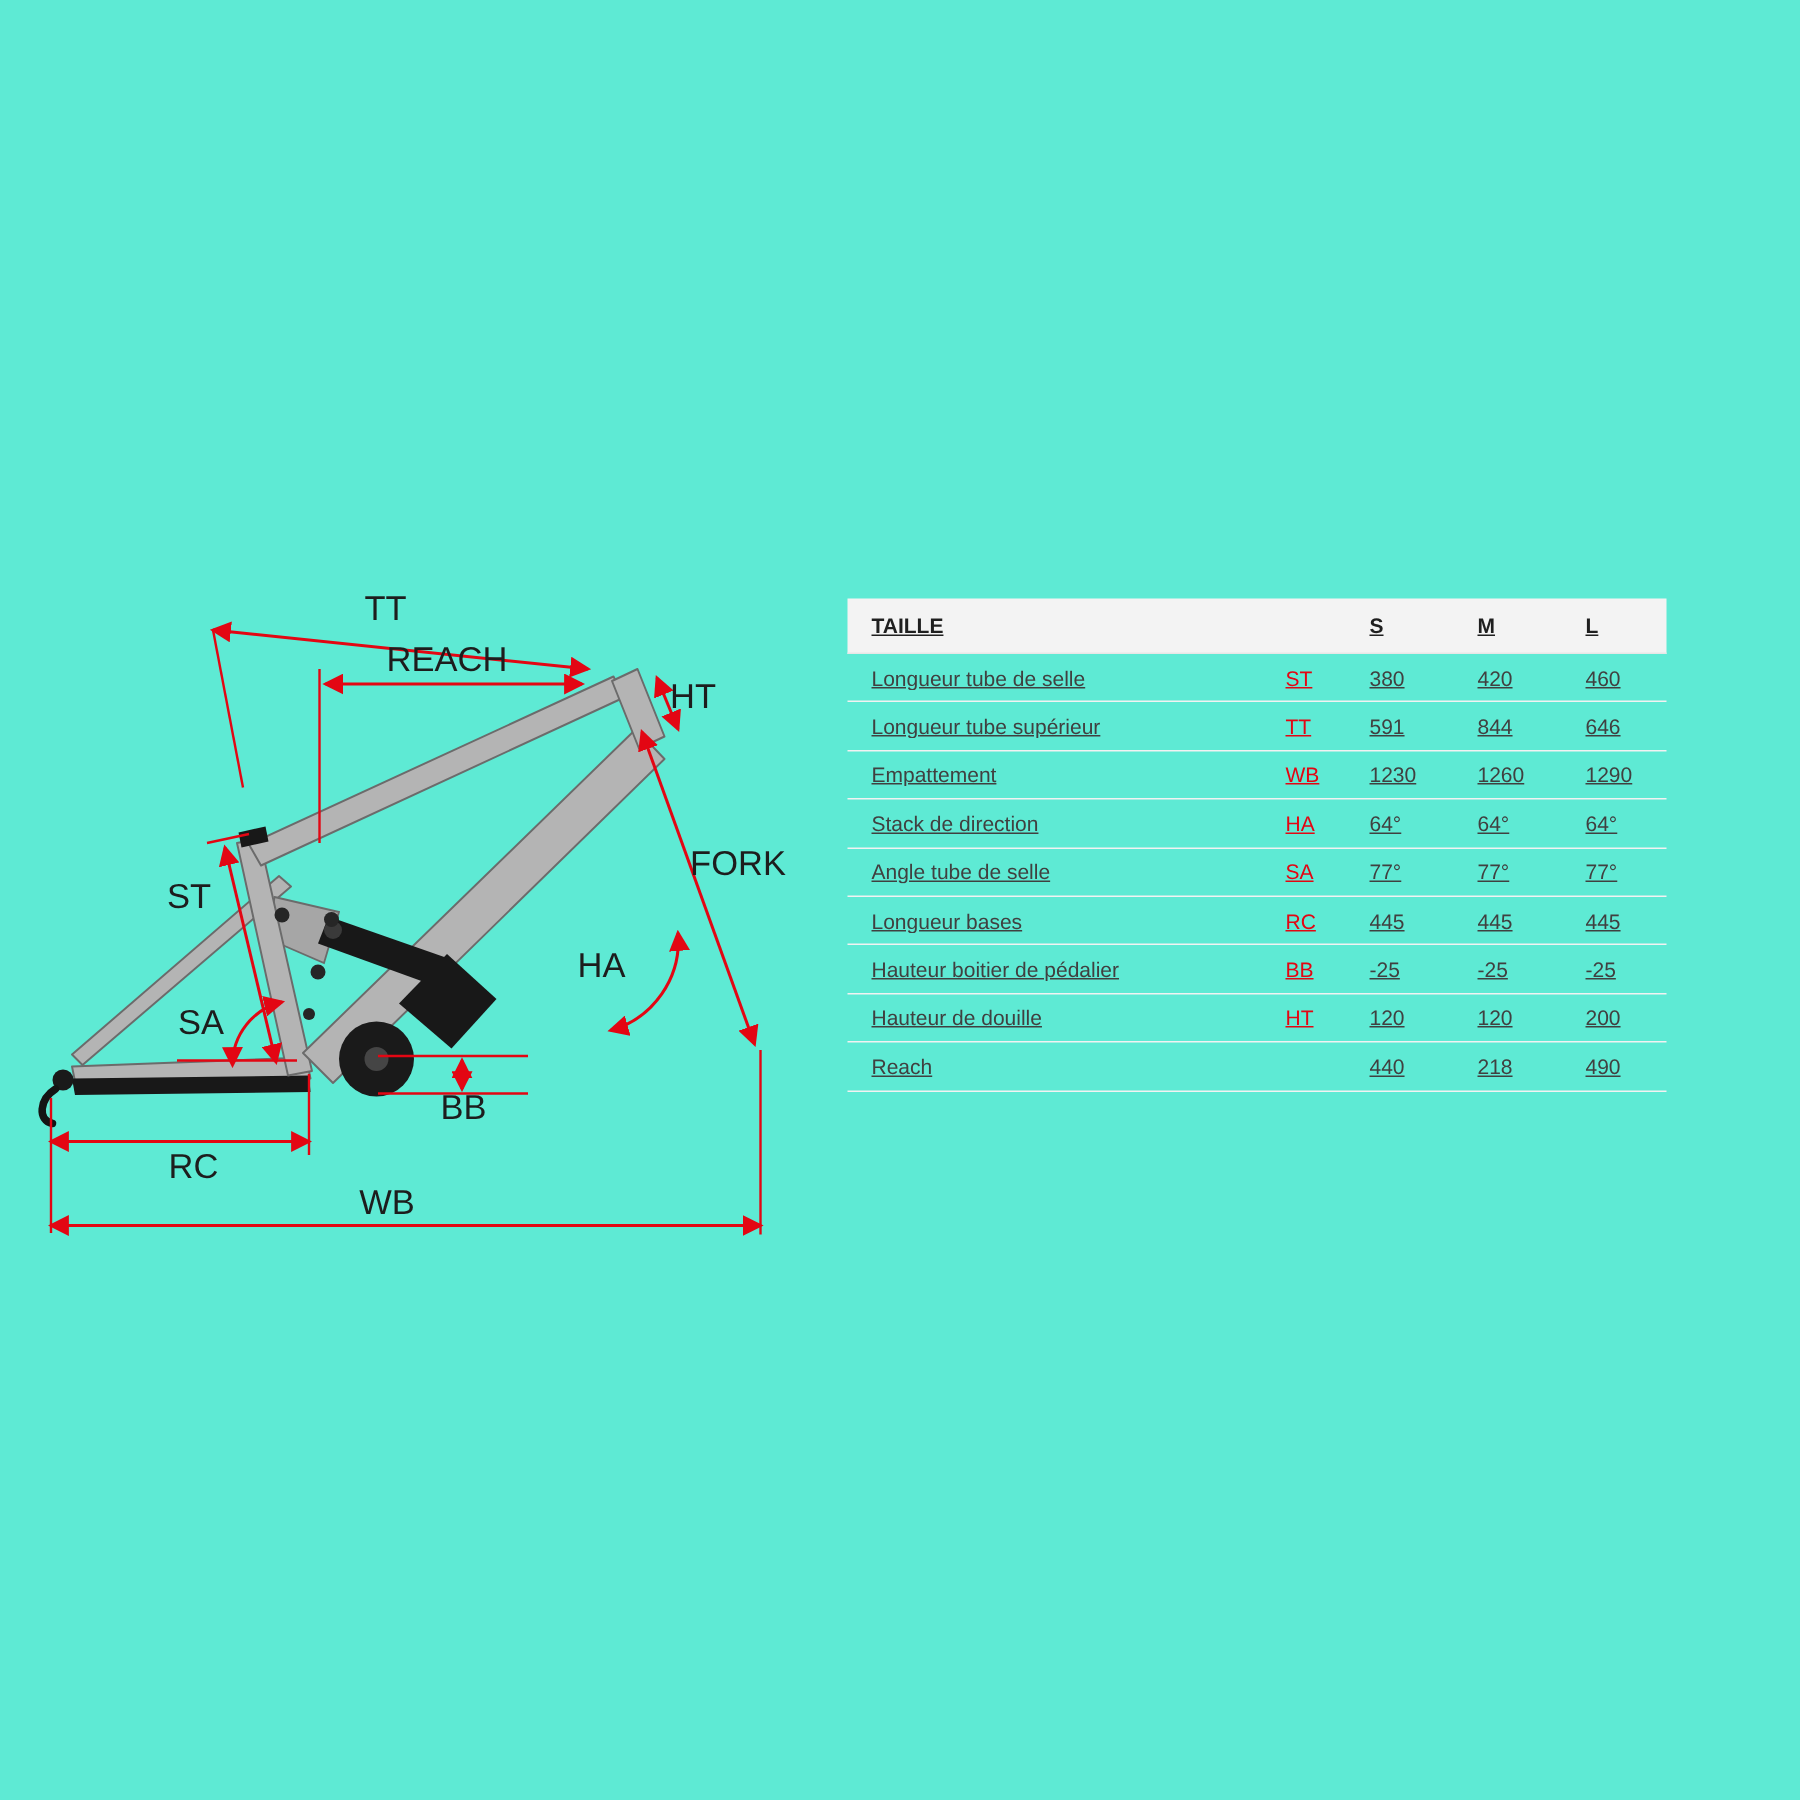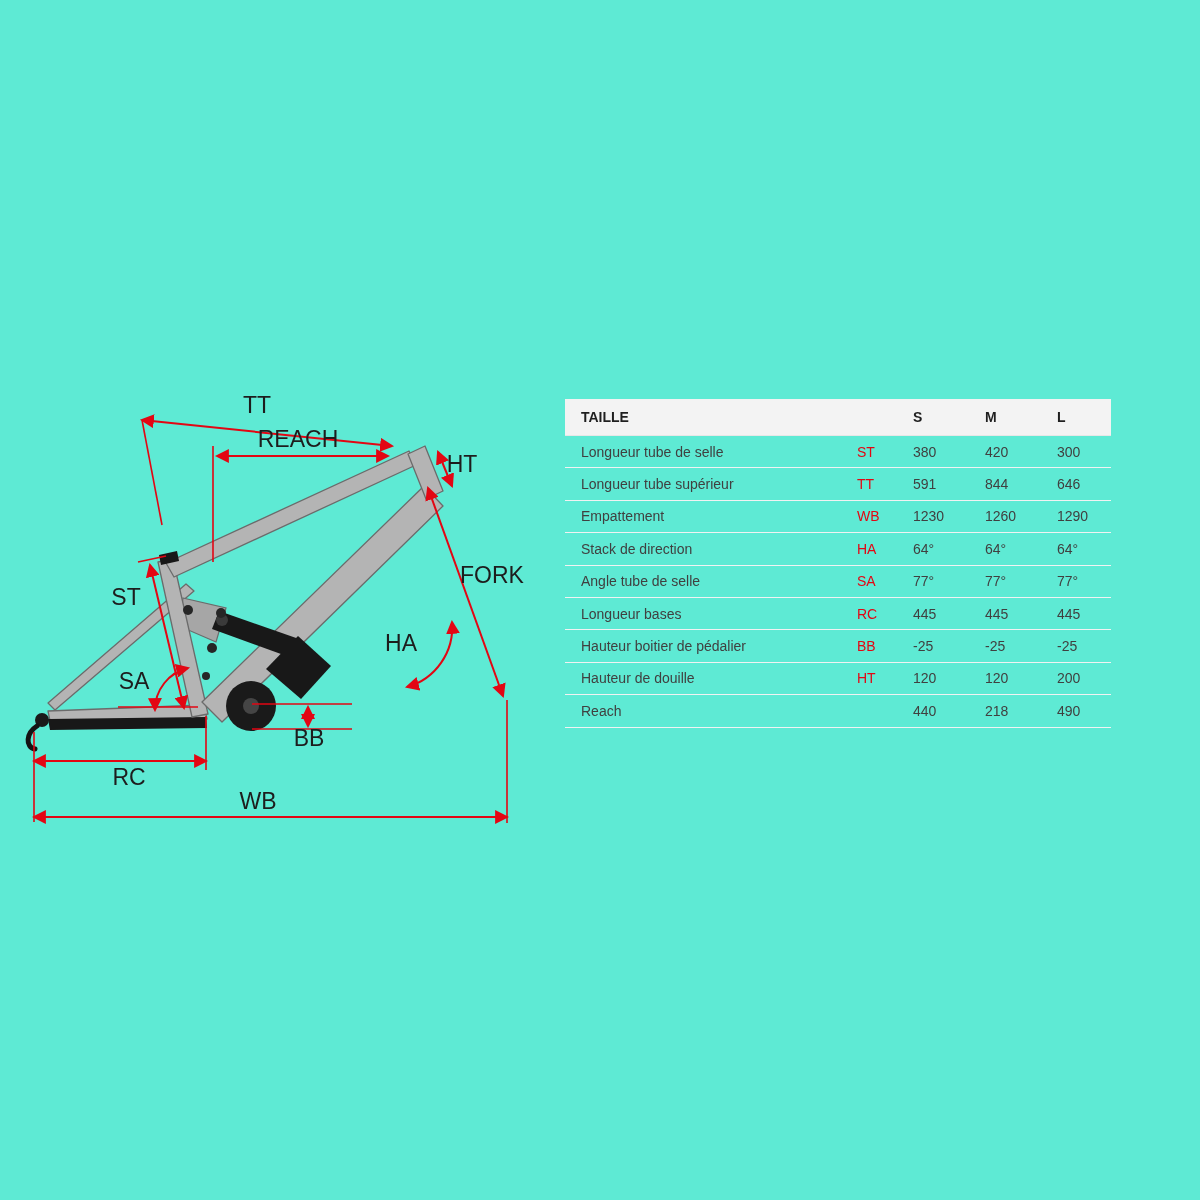--- a/index.html
+++ b/index.html
@@ -13,21 +13,21 @@
   .frame-fill{fill:#b4b4b4;stroke:#6b6b6b;stroke-width:1.3;stroke-linejoin:round;}
   .frame-dark{fill:#181818;stroke:none;}
   .frame-mid{fill:#a6a6a6;stroke:#6b6b6b;stroke-width:1.2;}
   .pivot{fill:#262626;}
   .dia-label{font-family:"Liberation Sans",sans-serif;font-size:23px;font-weight:500;fill:#1d1d1d;text-anchor:middle;}
 
   
   #geo-table{position:absolute;left:565px;top:399px;width:546px;font-size:14px;color:#404040;}
   .trow{display:grid;grid-template-columns:276px 56px 72px 72px 70px;align-items:center;height:31.4px;border-bottom:1px solid #f2f2f2;}
   .trow.header{height:36px;background:#f3f3f3;border-bottom:1px solid #e7e7e7;font-weight:bold;color:#1f1f1f;}
-  .cell{padding-left:16px;white-space:nowrap;overflow:hidden;}
+  .cell{padding-left:16px;white-space:nowrap;overflow:hidden;text-decoration:underline;}
   .cell.code{color:#e30613;}
 </style>
 </head>
 <body>
 
 <div id="stage">
 
   <svg id="diagram" width="560" height="460" viewBox="0 380 560 460" xmlns="http://www.w3.org/2000/svg">
     <defs>
       <marker id="arr" viewBox="0 0 10 10" refX="8.5" refY="5" markerWidth="7" markerHeight="7" orient="auto-start-reverse">
@@ -102,21 +102,21 @@
       <div class="cell">S</div>
       <div class="cell">M</div>
       <div class="cell">L</div>
     </div>
 
     <div class="trow">
       <div class="cell">Longueur tube de selle</div>
       <div class="cell code" style="color: rgb(227, 6, 19);">ST</div>
       <div class="cell">380</div>
       <div class="cell">420</div>
-      <div class="cell">300</div>
+      <div class="cell">460</div>
     </div>
     <div class="trow">
       <div class="cell">Longueur tube supérieur</div>
       <div class="cell code" style="color: rgb(227, 6, 19);">TT</div>
       <div class="cell">591</div>
       <div class="cell">844</div>
       <div class="cell">646</div>
     </div>
     <div class="trow">
       <div class="cell">Empattement</div>

